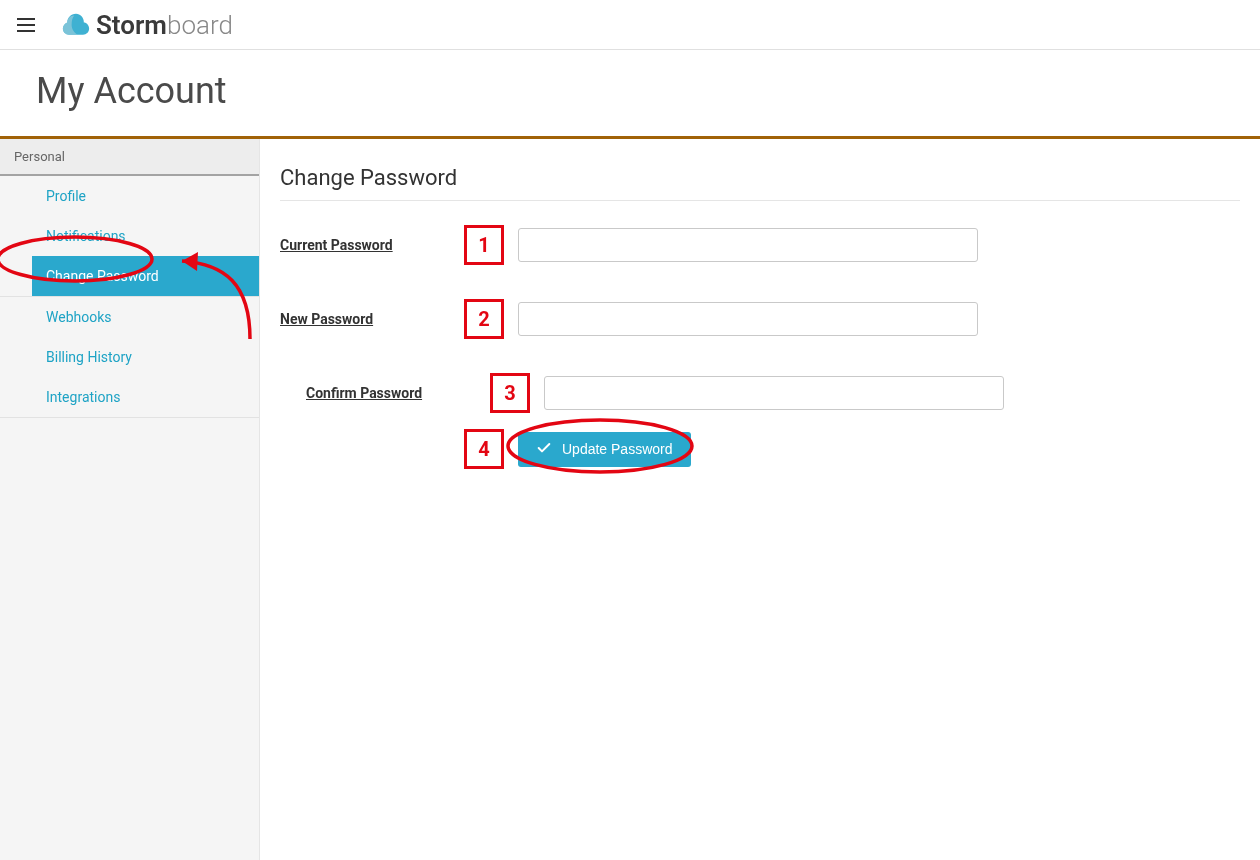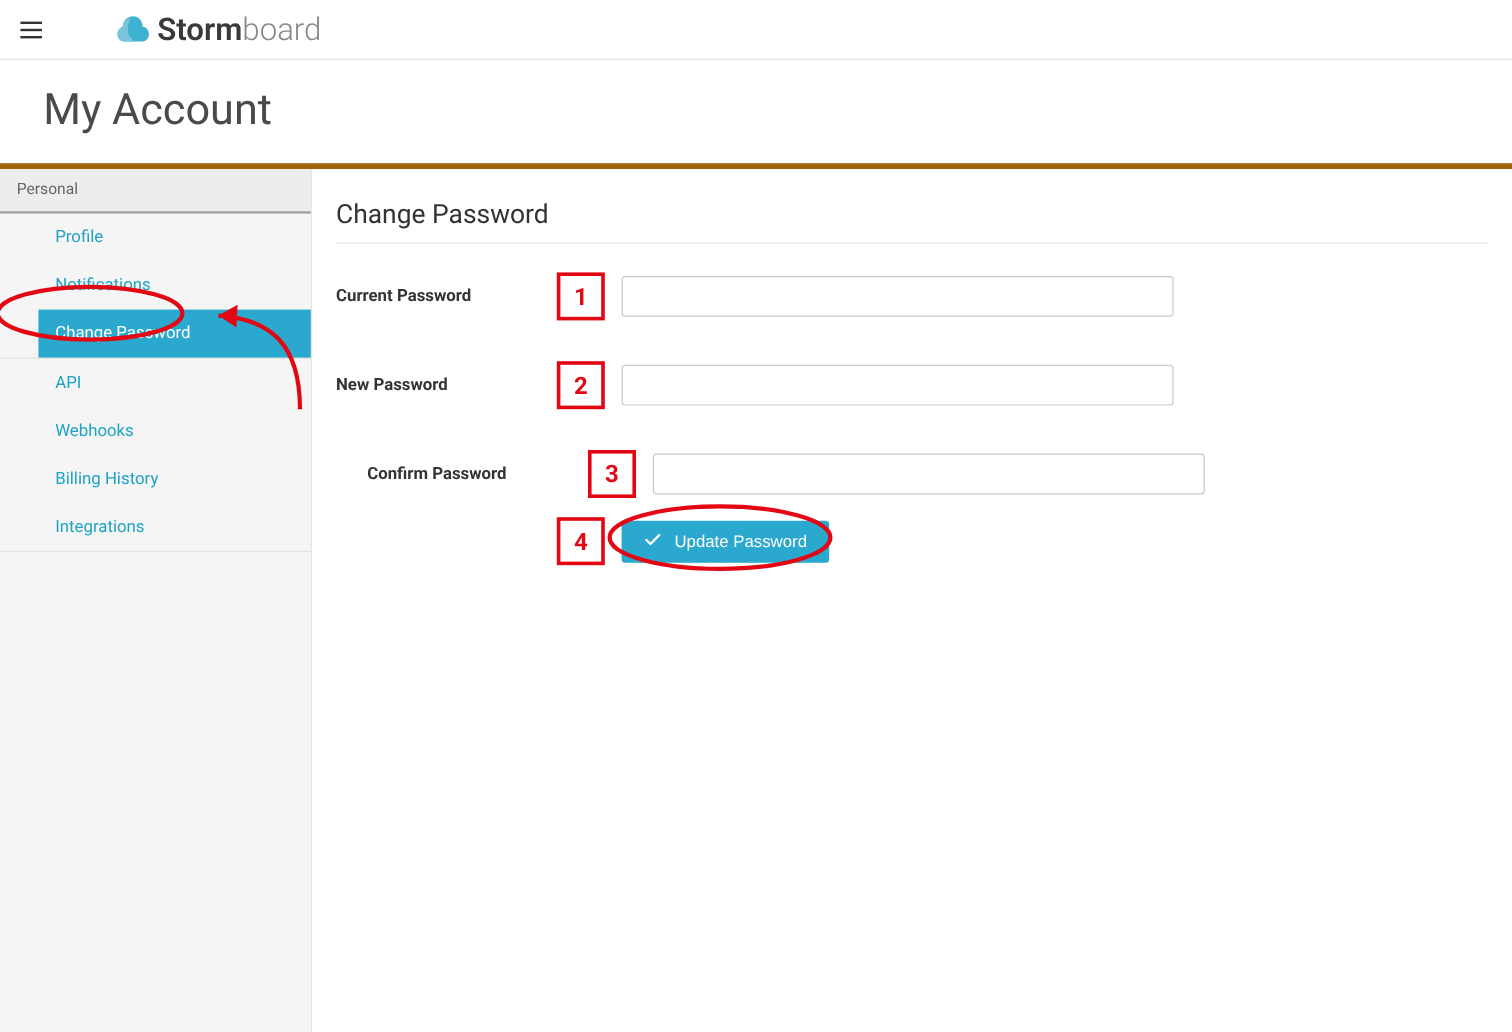--- a/index.html
+++ b/index.html
@@ -1,47 +1,47 @@
 <!DOCTYPE html>
 <html><head>
   <meta charset="utf-8">
   <style>
     * { margin:0; padding:0; box-sizing:border-box; }
     body { font-family: -apple-system, BlinkMacSystemFont, "Segoe UI", Roboto, Helvetica, Arial, sans-serif; font-size:14px; color:#333; background:#fff; width:1260px; height:860px; overflow:hidden; position:relative; }
 
     
-    .topbar { height:50px; border-bottom:1px solid #e0e0e0; display:flex; align-items:center; padding:0 10px;gap:35px; }
+    .topbar { height:50px; border-bottom:1px solid #e0e0e0; display:flex; align-items:center; padding:0 10px; }
     .hamburger { width:32px; height:32px; display:flex; flex-direction:column; justify-content:center; align-items:center; gap:4px; cursor:pointer; }
     .hamburger span { display:block; width:18px; height:2px; background:#333; }
     .logo { display:flex; align-items:center; margin-left:20px; font-size:26px; font-weight:300; color:#888; }
     .logo .storm { color:#3a3a3a; font-weight:600; }
     .logo-mark { width:28px; height:28px; margin-right:6px; position:relative; }
     .logo-mark svg { width:100%; height:100%; }
 
     
-    .page-title-wrap { padding:20px 36px 24px 36px; border-bottom:5px solid #a16207; }
+    .page-title-wrap { padding:20px 36px 24px 36px; border-bottom:3px solid #a16207; }
     .page-title { font-size:36px; font-weight:400; color:#4a4a4a; }
 
     
     .layout { display:flex; height:calc(860px - 50px - 80px); }
     .sidebar { width:260px; background:#f5f5f5; border-right:1px solid #e5e5e5; }
     .content { flex:1; padding:20px 20px 20px 20px; background:#fff; }
 
     
     .sb-section-header { font-size:13px; color:#666; padding:10px 14px; background:#ededed; border-bottom:2px solid #a3a3a3; }
     .sb-item { display:block; padding:12px 14px; font-size:14px; color:#1ea3c5; cursor:pointer; text-decoration:none;margin-left:32px; }
     .sb-item.active { background:#2aa8cd; color:#fff; }
     .sb-divider { height:1px; background:#e2e2e2; margin:0; }
 
     
     .content-header { font-size:22px; font-weight:400; color:#333; padding:6px 0 10px 0; border-bottom:1px solid #e5e5e5; margin-bottom:24px; }
 
     
     .form-row { display:flex; align-items:center; margin-bottom:34px; position:relative; }
-    .form-label { width:184px; font-size:14px; font-weight:700; color:#333; }
+    .form-label { width:184px; font-size:14px; font-weight:700; color:#333;text-decoration:underline; }
     .num-box { width:40px; height:40px; border:3px solid #e30613; display:flex; align-items:center; justify-content:center; font-weight:700; font-size:20px; color:#e30613; margin-right:14px; background:#fff; }
     .form-input { width:460px; height:34px; border:1px solid #c9c9c9; border-radius:3px; padding:4px 8px; font-size:14px; background:#fff; }
     .btn-row { display:flex; align-items:center; margin-top:4px; position:relative; }
     .btn-row .form-label { width:184px; }
     .btn { display:inline-flex; align-items:center; gap:10px; background:#2aa8cd; color:#fff; border:none; border-radius:3px; padding:8px 18px; font-size:14px; cursor:pointer; }
     .btn svg { width:16px; height:16px; }
 
     
     .annot { position:absolute; pointer-events:none; }
     .annot svg { overflow:visible; }
@@ -88,23 +88,20 @@
     </a>
     <a class="sb-item">
       <span>Notifications</span>
     </a>
     <a class="sb-item active" style="position:relative;">
       <span>Change Password</span>
     </a>
 
     <div class="sb-divider"></div>
 
-    <a class="sb-item">
-      <span>API</span>
-    </a>
     <a class="sb-item">
       <span>Webhooks</span>
     </a>
     <a class="sb-item">
       <span>Billing History</span>
     </a>
     <a class="sb-item">
       <span>Integrations</span>
     </a>
     <div class="sb-divider"></div>

